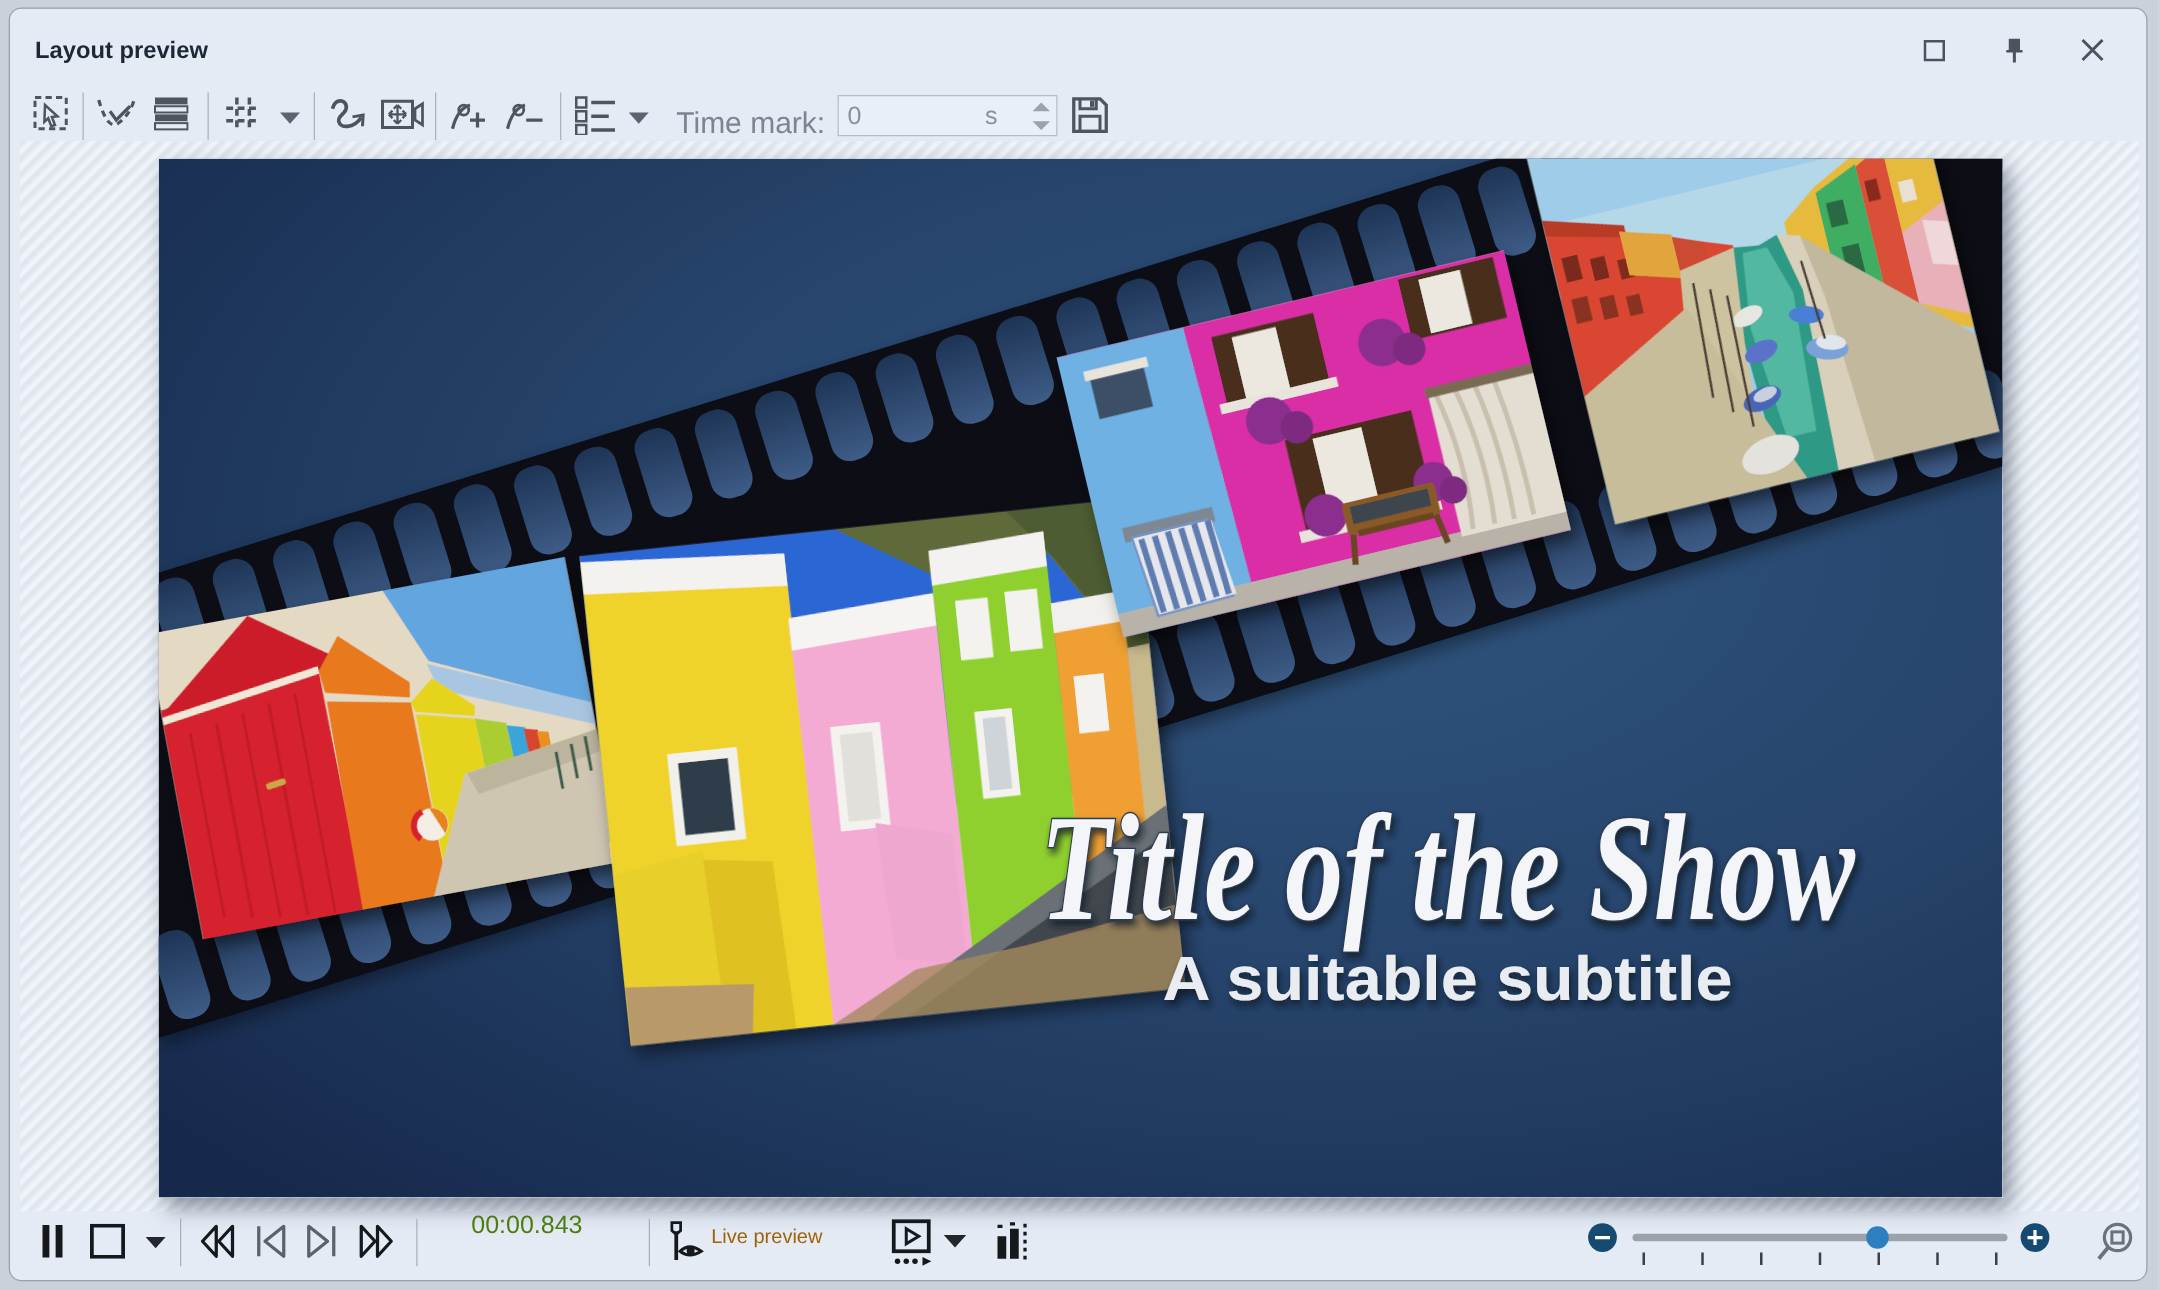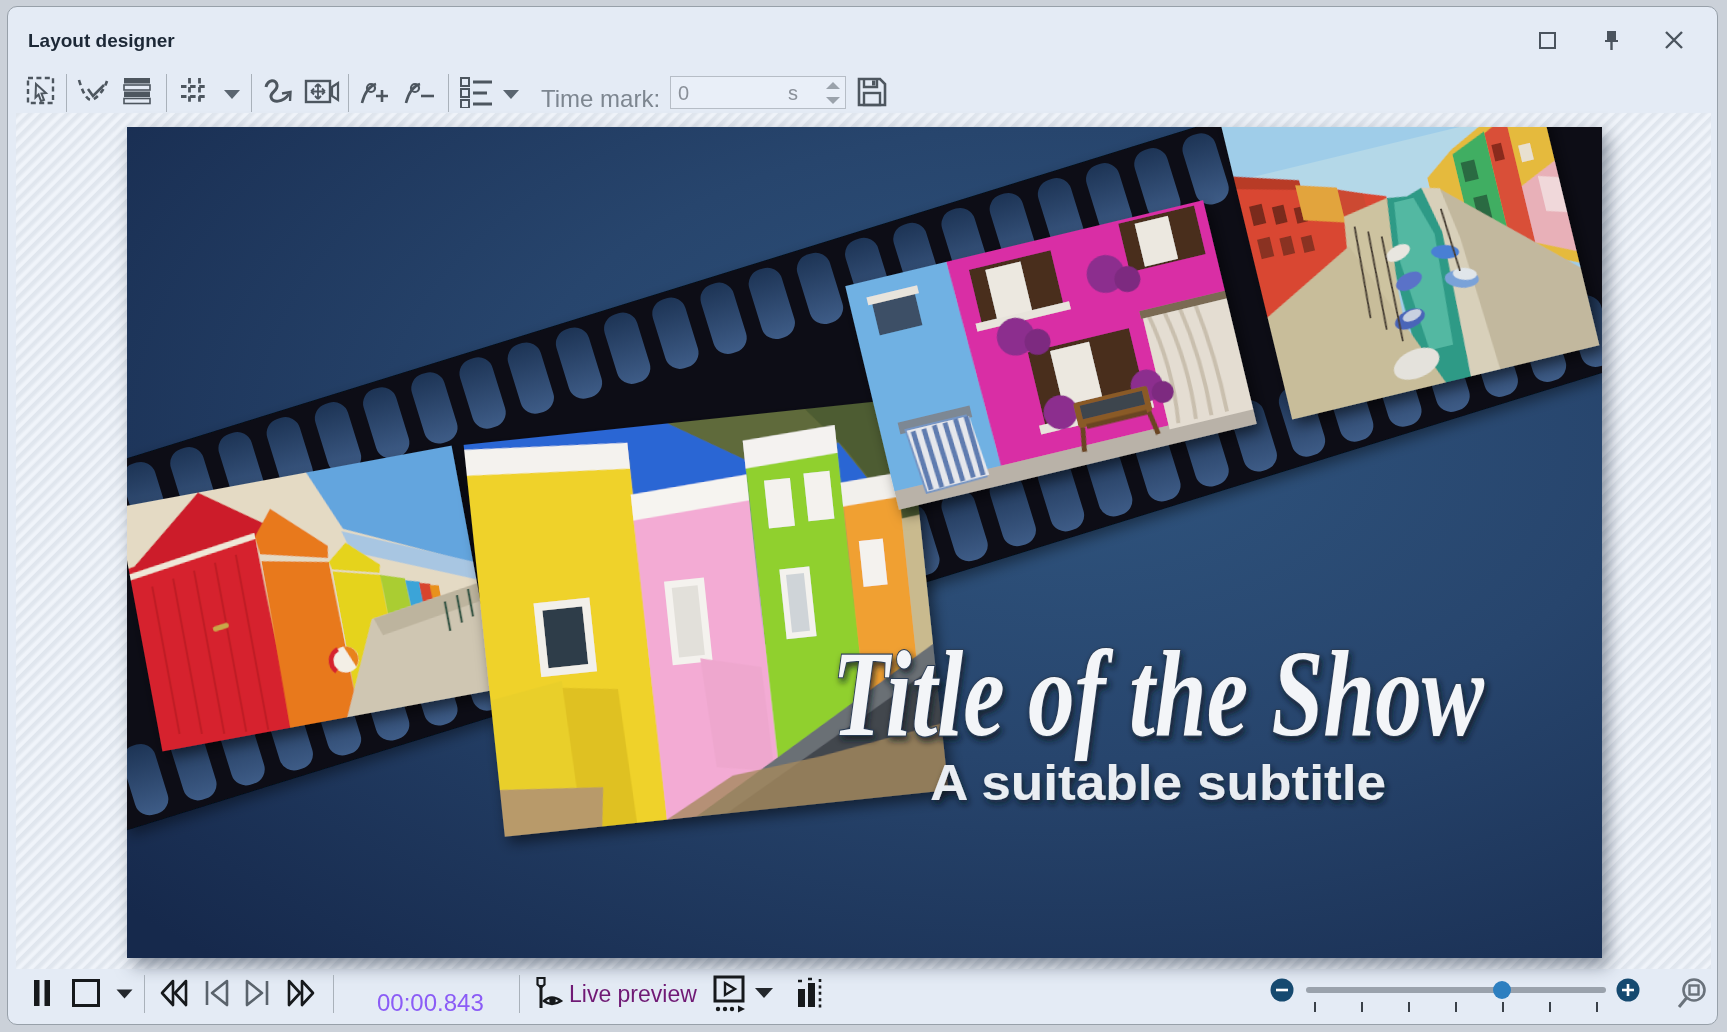--- a/index.html
+++ b/index.html
@@ -7,21 +7,21 @@
 .wbtn { position:absolute; top:24px; }
 #stripes { position:absolute; left:8px; top:106px; width:1695px; height:856px;
  background:repeating-linear-gradient(135deg,#e0e6ee 0 2.6px,#e7ecf3 4px,#f0f4fa 5.5px 7.5px,#e7ecf3 8.7px); }
 #cwrap { position:absolute; left:119px; top:120px; width:1475px; height:831px; box-shadow:6px 8px 16px rgba(40,52,72,0.5); }
 #bottombar { position:absolute; left:0; top:962px; width:1711px; height:56px; }
 .sep { position:absolute; width:1px; background:#a9b1ba; }
 .ico { position:absolute; }
 text { }
 </style></head><body>
 <div id="win">
-<div id="title">Layout designer</div>
+<div id="title">Layout preview</div>
 <svg class="wbtn" style="left:1530px;top:24px" width="19" height="19">
       <rect x="2" y="2" width="15" height="15" fill="none" stroke="#4b545e" stroke-width="2"></rect>
     </svg>
 <svg class="wbtn" style="left:1595px;top:22px" width="20" height="22">
       <path d="M4 2 h9 v10 h-9 z" fill="#4b545e"></path>
       <path d="M2 12 h13" stroke="#4b545e" stroke-width="2"></path>
       <path d="M8.5 12 v9" stroke="#4b545e" stroke-width="2.4"></path>
     </svg>
 <svg class="wbtn" style="left:1656px;top:23px" width="20" height="20">
       <path d="M2 2 L18 18 M18 2 L2 18" stroke="#4b545e" stroke-width="2.4"></path>
@@ -371,29 +371,29 @@
         <path d="M26 3 L11 15 L26 27 Z" fill="none" stroke="#5a636c" stroke-width="2.6" stroke-linejoin="round"></path>
       </svg>
 <svg class="ico" style="left:235px;top:9px" width="30" height="30">
         <path d="M24 3 V27" stroke="#5a636c" stroke-width="2.6"></path>
         <path d="M4 3 L19 15 L4 27 Z" fill="none" stroke="#5a636c" stroke-width="2.6" stroke-linejoin="round"></path>
       </svg>
 <svg class="ico" style="left:277px;top:9px" width="34" height="30">
         <path d="M4 3 L15 15 L4 27 Z M17 3 L28 15 L17 27 Z" fill="none" stroke="#16191c" stroke-width="2.6" stroke-linejoin="round"></path>
       </svg>
 <div class="sep" style="left:325px;top:6px;height:38px"></div>
-<div style="position:absolute;left:369px;top:20px;font-size:24px;color:#8b5cf6">00:00.843</div>
+<div style="position:absolute;left:369px;top:0;font-size:20px;color:#4d7c0f">00:00.843</div>
 <div class="sep" style="left:511px;top:6px;height:38px"></div>
 <svg class="ico" style="left:526px;top:6px" width="32" height="38">
         <path d="M7 10 V33" stroke="#16191c" stroke-width="3"></path>
         <path d="M3.5 3 h7 v6.5 l-3.5 3 l-3.5 -3 z" fill="none" stroke="#16191c" stroke-width="2.2"></path>
         <path d="M10 26 Q17.5 19 27 26 Q17.5 32 10 26 Z" fill="none" stroke="#16191c" stroke-width="2.4"></path>
         <circle cx="18.5" cy="25.5" r="3.2" fill="#16191c"></circle>
       </svg>
-<div style="position:absolute;left:561px;top:12px;font-size:23px;color:#701a75">Live preview</div>
+<div style="position:absolute;left:561px;top:12px;font-size:16px;color:#a16207">Live preview</div>
 <svg class="ico" style="left:703px;top:4px" width="36" height="42">
         <rect x="4" y="4" width="28" height="24" fill="none" stroke="#16191c" stroke-width="3"></rect>
         <path d="M14 10 L24 16 L14 22 Z" fill="none" stroke="#16191c" stroke-width="2.4"></path>
         <circle cx="7" cy="36" r="2.2" fill="#16191c"></circle>
         <circle cx="14" cy="36" r="2.2" fill="#16191c"></circle>
         <circle cx="21" cy="36" r="2.2" fill="#16191c"></circle>
         <path d="M27 32.5 L34 36 L27 39.5 Z" fill="#16191c"></path>
       </svg>
 <svg class="ico" style="left:746px;top:18px" width="20" height="12">
         <path d="M1 1 L10 11 L19 1 Z" fill="#23272c"></path>

